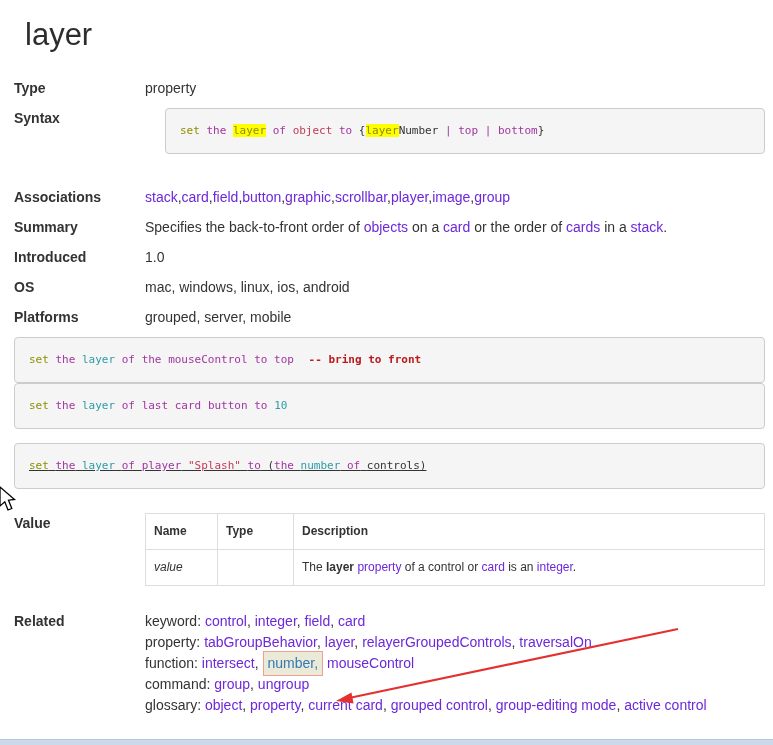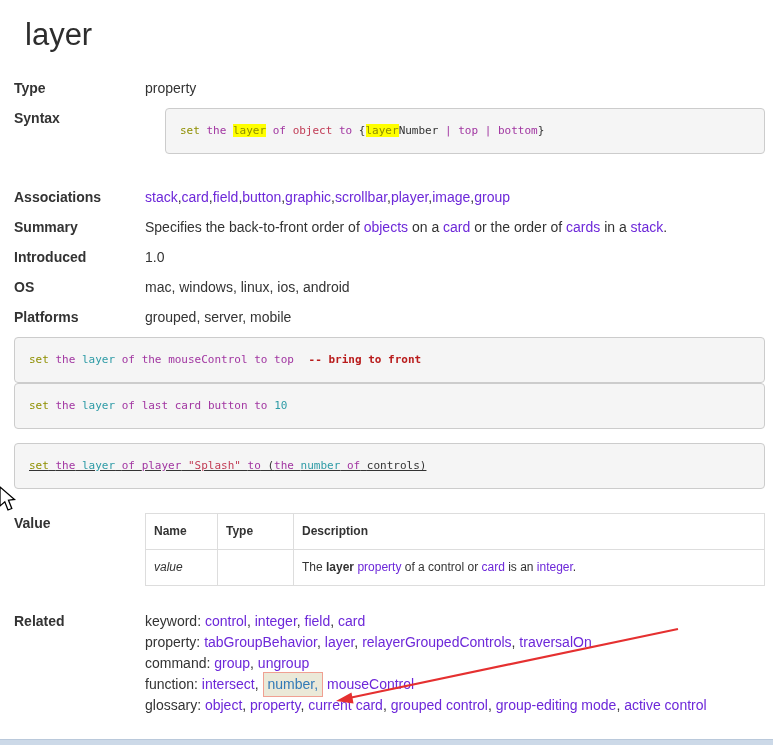--- a/index.html
+++ b/index.html
@@ -144,22 +144,22 @@
           </tbody>
         </table>
       </div>
     </div>
 
     <div class="row">
       <div class="label">Related</div>
       <div class="content">
         <div class="related-line"><span class="t-tx">keyword: </span><span class="t-lk">control</span><span class="t-tx">, </span><span class="t-lk">integer</span><span class="t-tx">, </span><span class="t-lk">field</span><span class="t-tx">, </span><span class="t-lk">card</span></div>
         <div class="related-line"><span class="t-tx">property: </span><span class="t-lk">tabGroupBehavior</span><span class="t-tx">, </span><span class="t-lk">layer</span><span class="t-tx">, </span><span class="t-lk">relayerGroupedControls</span><span class="t-tx">, </span><span class="t-lk">traversalOn</span></div>
+        <div class="related-line"><span class="t-tx">function: </span><span class="t-lk">intersect</span><span class="t-tx">,</span><span class="t-tx"> </span><span class="t-box">number,</span><span class="t-tx"> </span><span class="t-lk">mouseControl</span></div>
         <div class="related-line"><span class="t-tx">command: </span><span class="t-lk">group</span><span class="t-tx">, </span><span class="t-lk">ungroup</span></div>
-        <div class="related-line"><span class="t-tx">function: </span><span class="t-lk">intersect</span><span class="t-tx">,</span><span class="t-tx"> </span><span class="t-box">number,</span><span class="t-tx"> </span><span class="t-lk">mouseControl</span></div>
         <div class="related-line"><span class="t-tx">glossary: </span><span class="t-lk">object</span><span class="t-tx">, </span><span class="t-lk">property</span><span class="t-tx">, </span><span class="t-lk">current card</span><span class="t-tx">, </span><span class="t-lk">grouped control</span><span class="t-tx">, </span><span class="t-lk">group-editing mode</span><span class="t-tx">, </span><span class="t-lk">active control</span></div>
       </div>
     </div>
 
   </div>
 </div>
 
 <svg class="overlay" width="773" height="745">
   <line x1="678" y1="629" x2="349" y2="698" stroke="#e53030" stroke-width="2.2"></line>
   <polygon points="336,701 351.5,692.5 353.5,703.5" fill="#e53030"></polygon>

